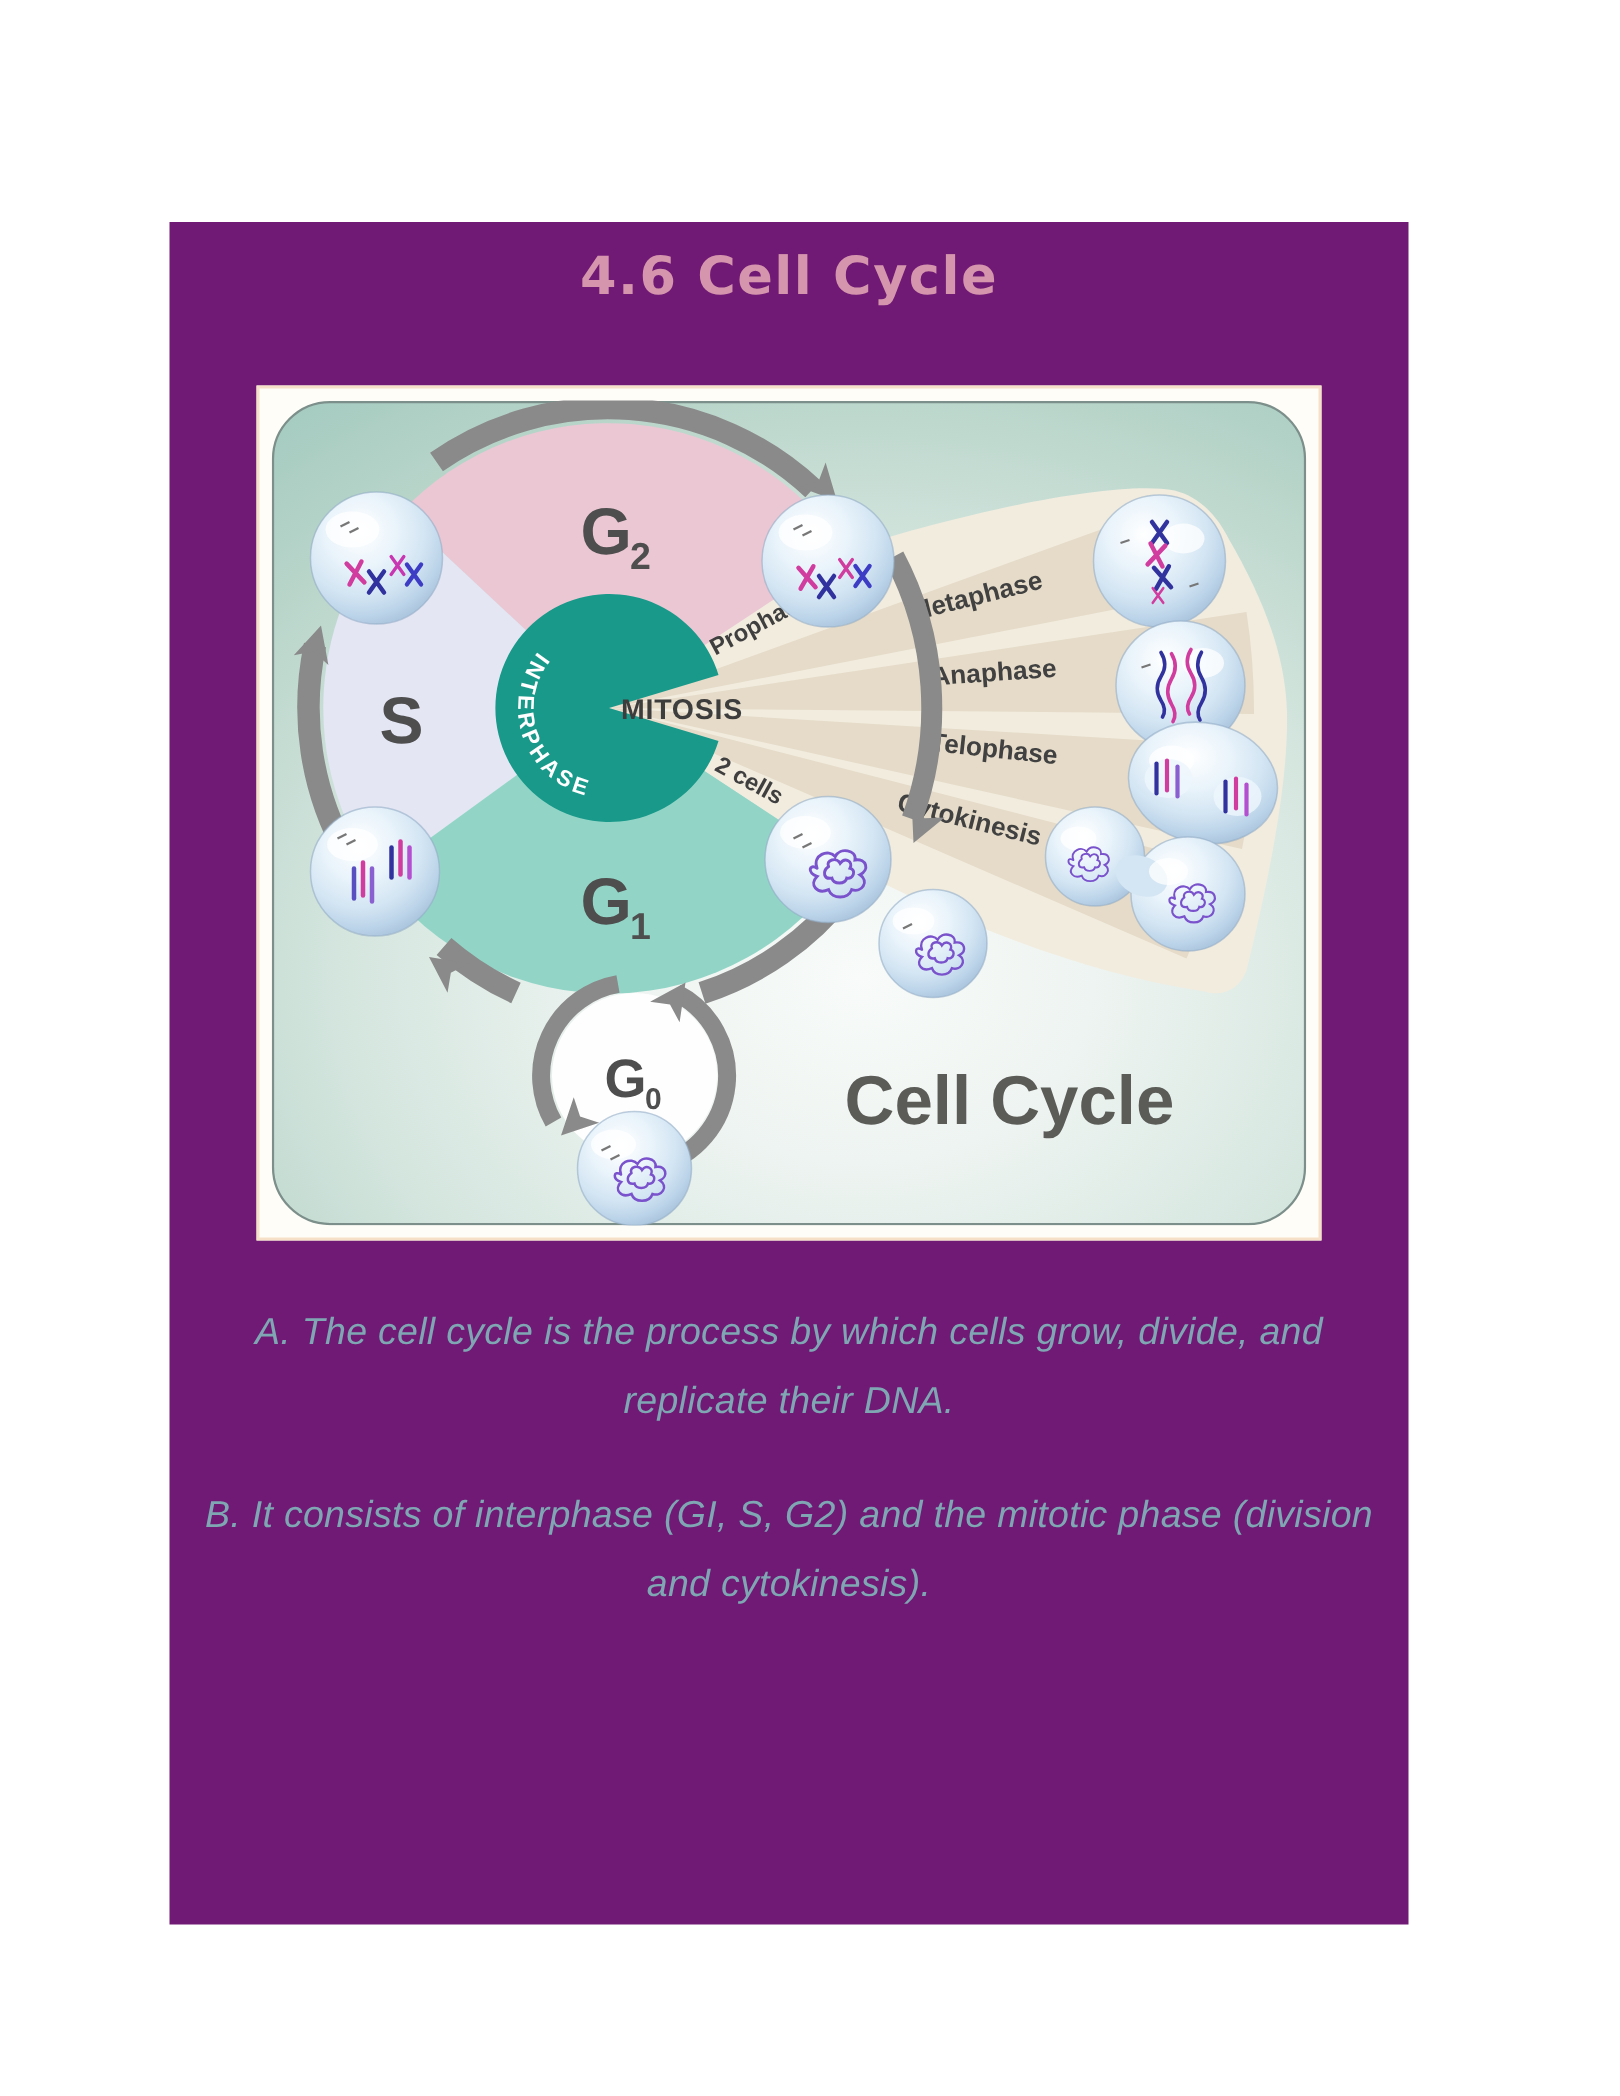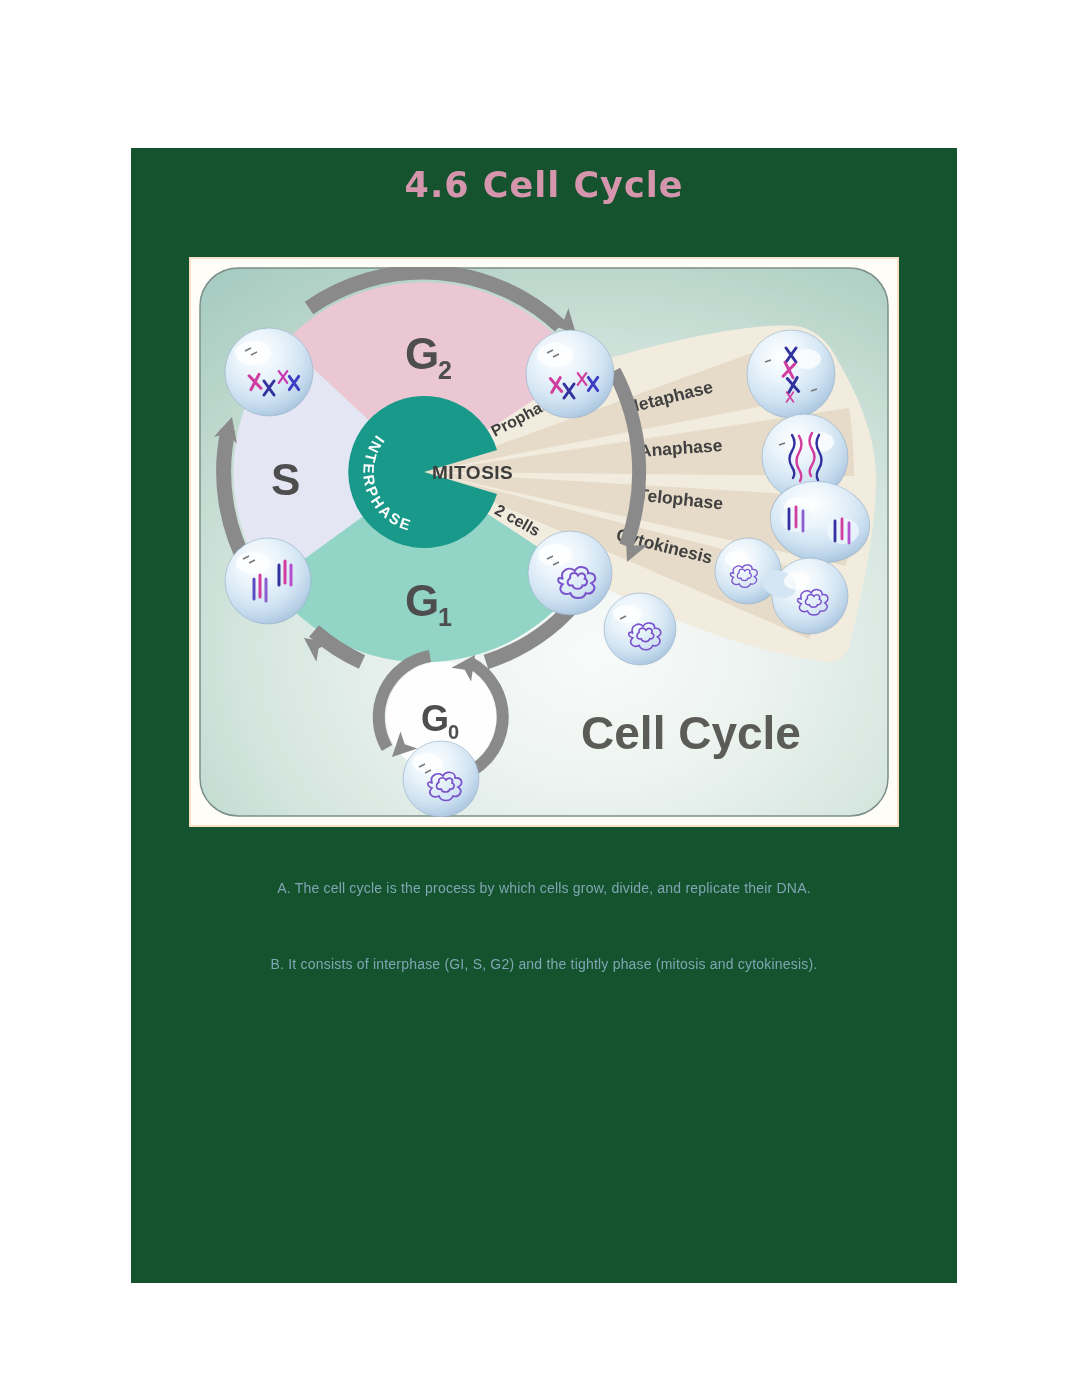--- a/index.html
+++ b/index.html
@@ -1,25 +1,25 @@
 <!DOCTYPE html>
 <html><head>
 <meta charset="utf-8">
 <style>
   html,body{margin:0;padding:0;background:#ffffff;width:1080px;height:1397px;overflow:hidden;
     font-family:"Liberation Sans",sans-serif;}
-  .panel{position:absolute;left:131px;top:148px;width:826px;height:1135px;background:#14532d;}
+  .panel{position:absolute;left:113px;top:148px;width:826px;height:1135px;background:#701a75;}
   .page-title{margin:0;padding-top:14px;text-align:center;font-size:35px;line-height:46px;
     font-weight:bold;letter-spacing:1px;color:#d596ad;font-family:"DejaVu Sans",sans-serif;}
   .figure{box-sizing:border-box;width:710px;height:570px;margin:49px auto 0;
     border:2px solid #f6e0c8;background:#fffdf8;padding:8px;}
   .figure svg{display:block;}
   .notes{margin-top:38px;text-align:center;color:#7fa6b3;}
   .notes-heading{font-size:21.5px;line-height:46px;font-weight:normal;margin:0;letter-spacing:.2px;}
-  .note{width:798px;margin:30px auto 0;font-size:14px;line-height:46px;letter-spacing:.2px;}
+  .note{width:798px;margin:30px auto 0;font-size:25px;line-height:46px;letter-spacing:.2px;font-style:italic;}
   text{font-family:"Liberation Sans",sans-serif;}
   .phase-letter{font-weight:bold;fill:#4e4e4e;}
   .stage-label{font-weight:bold;fill:#414141;font-size:17.5px;}
   .small-stage{font-weight:bold;fill:#3f3f3f;font-size:16px;}
   .mitosis-label{font-weight:bold;fill:#3d3d3d;font-size:19px;letter-spacing:.5px;}
   .interphase-label{font-weight:bold;fill:#ffffff;font-size:15px;letter-spacing:2.5px;}
   .caption-text{font-weight:bold;fill:#5b5c58;font-size:46px;}
 </style>
 </head>
 <body>
@@ -209,15 +209,15 @@
         <path d="M220,500 l6,-3 M226,506 l6,-3" stroke="#777" stroke-width="1.5" fill="none"></path>
         <use href="#sq" stroke="#7a52cc" stroke-width="1.7" transform="translate(246,518)"></use>
       </g>
 
       <text class="caption-text" text-anchor="middle" x="492" y="482">Cell Cycle</text>
     </svg>
   </div>
 
   <div class="notes">
     <p class="note">A. The cell cycle is the process by which cells grow, divide, and replicate their DNA.</p>
-    <p class="note">B. It consists of interphase (GI, S, G2) and the tightly phase (mitosis and cytokinesis).</p>
+    <p class="note">B. It consists of interphase (GI, S, G2) and the mitotic phase (division and cytokinesis).</p>
   </div>
 </div>
 
 </body></html>

